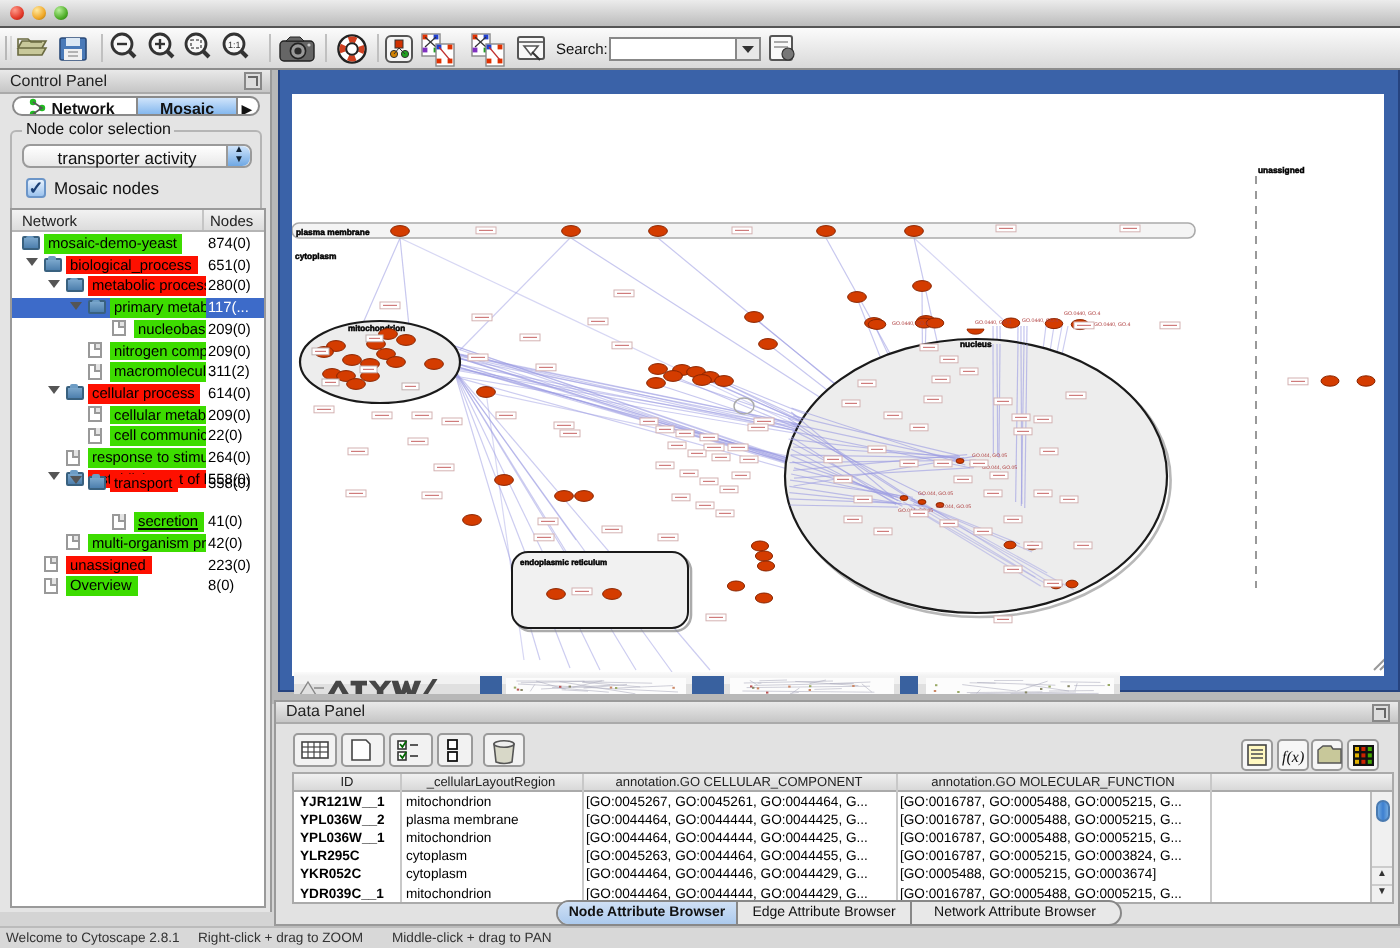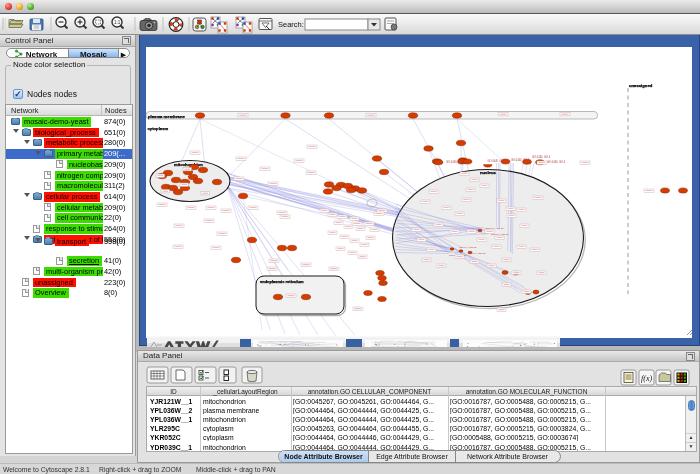--- a/index.html
+++ b/index.html
@@ -691,22 +691,26 @@
             <circle cx="2.5" cy="2" r="1.6" fill="#22bb22"></circle>
             <circle cx="7" cy="5" r="1.6" fill="#22bb22"></circle>
             <circle cx="2.5" cy="8" r="1.6" fill="#22bb22"></circle>
             <path d="M2.5 2 L7 5 L2.5 8" stroke="#555" stroke-width="0.8" fill="none"></path>
           </svg><span style="margin-left:8px;">Network</span></div>
       <div id="tab-mosaic">Mosaic</div>
       <div id="tab-arrow">▶</div>
     </div>
     <div id="ncs-box"></div>
     <div id="ncs-label">Node color selection</div>
+    <div id="dropdown">
+        <div class="dtext">transporter activity</div>
+        <div class="stepper">▲<br>▼</div>
+      </div>
     <div id="checkbox">✓</div>
-    <div id="cb-label">Nodes nodes</div>
+    <div id="cb-label">Mosaic nodes</div>
     <div id="tree">
       <div id="tree-head">
         <span style="position:absolute;left:5px;top:1px;">Network</span>
         <span style="position:absolute;left:99px;top:1px;">Nodes</span>
         <div style="position:absolute;left:95px;top:0;bottom:0;width:1px;background:#c5c5c5;"></div>
       </div>
       <div id="tree-rows">
           <div class="trow" style="top:11.5px;">
             <div class="fold" style="left:5px;"></div>
             <div class="lbl gbg" style="left:16px;max-width:81px;">mosaic-demo-yeast</div>
@@ -721,21 +725,21 @@
 <div class="trow" style="top:32.9px;">
             <div class="tri" style="left:18px;"></div>
             <div class="fold" style="left:27px;"></div>
             <div class="lbl rbg" style="left:38px;max-width:59px;">metabolic process</div>
             <div class="num" style="">280(0)</div>
           </div>
 <div class="trow" style="top:43.6px;background:#3d6bc9;">
             <div class="tri" style="left:29px;"></div>
             <div class="fold" style="left:38px;"></div>
             <div class="lbl gbg" style="left:49px;max-width:48px;">primary metabol</div>
-            <div class="num" style="color:#fff;">209(...</div>
+            <div class="num" style="color:#fff;">117(...</div>
           </div>
 <div class="trow" style="top:54.3px;">
             <div class="file" style="left:50px;"></div>
             <div class="lbl gbg" style="left:61px;max-width:36px;">nucleobase-</div>
             <div class="num" style="">209(0)</div>
           </div>
 <div class="trow" style="top:65.0px;">
             <div class="file" style="left:38px;"></div>
             <div class="lbl gbg" style="left:49px;max-width:48px;">nitrogen compo</div>
             <div class="num" style="">209(0)</div>

